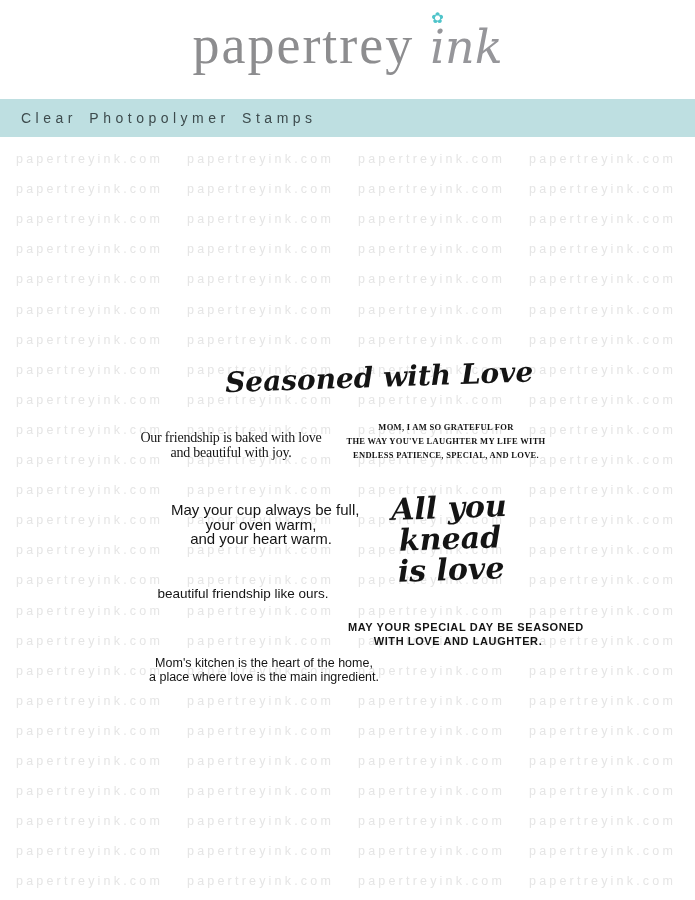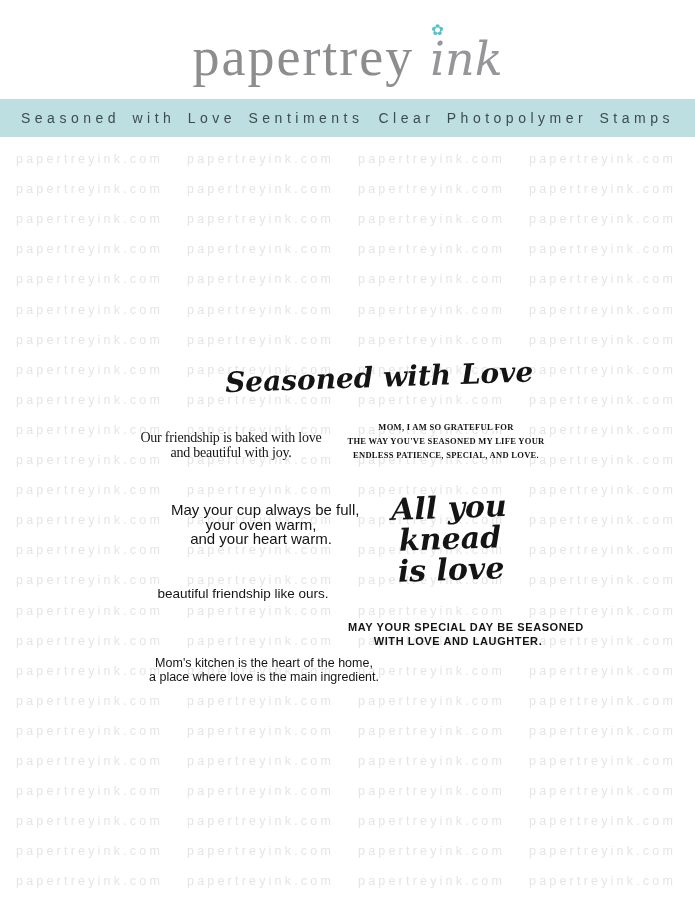--- a/index.html
+++ b/index.html
@@ -20,21 +20,21 @@
   .page{position:absolute;inset:0;width:695px;height:900px;}
 
   
   .logo{
     position:absolute;top:12px;left:0;width:695px;height:80px;
     display:flex;align-items:baseline;justify-content:center;
     color:var(--logo_gray);
   }
   .logo-serif{
     font-family:"Liberation Serif",serif;
-    font-size:54px;font-weight:400;letter-spacing:2px;line-height:66px;margin-top:12px;
+    font-size:54px;font-weight:400;letter-spacing:2px;line-height:66px;
   }
   .logo-script{
     font-family:"DejaVu Serif",serif;
     font-style:italic;font-size:46px;line-height:60px;
     margin-left:16px;position:relative;color:#96969a;
   }
   .logo-flower{
     position:absolute;left:1px;top:-6px;
     font-size:15px;font-style:normal;
     color:var(--flower_teal);line-height:15px;
@@ -210,36 +210,35 @@
 
   <div class="logo">
     <span class="logo-serif">papertrey</span>
     <span class="logo-script">
       <span>ink</span>
       <span class="logo-flower">✿</span>
     </span>
   </div>
 
   <div class="banner">
-    <span>Seasoned with Love Sentiments</span>
     <span>Clear Photopolymer Stamps</span>
   </div>
 
   <div class="stamp script-lg stamp-title">
     <span class="line">Seasoned with Love</span>
   </div>
 
   <div class="stamp stamp-friendship">
     <span class="line">Our friendship is baked with love</span>
     <span class="line">and beautiful with joy.</span>
   </div>
 
   <div class="stamp stamp-mom">
     <span class="line">MOM, I AM SO GRATEFUL FOR</span>
-    <span class="line">THE WAY YOU'VE SEASONED MY LIFE YOUR</span>
+    <span class="line">THE WAY YOU'VE LAUGHTER MY LIFE WITH</span>
     <span class="line">ENDLESS PATIENCE, SPECIAL, AND LOVE.</span>
   </div>
 
   <div class="stamp stamp-cup">
     <span class="line">May your cup always be full,</span>
     <span class="line">your oven warm,</span>
     <span class="line">and your heart warm.</span>
   </div>
 
   <div class="stamp script-lg stamp-knead">

